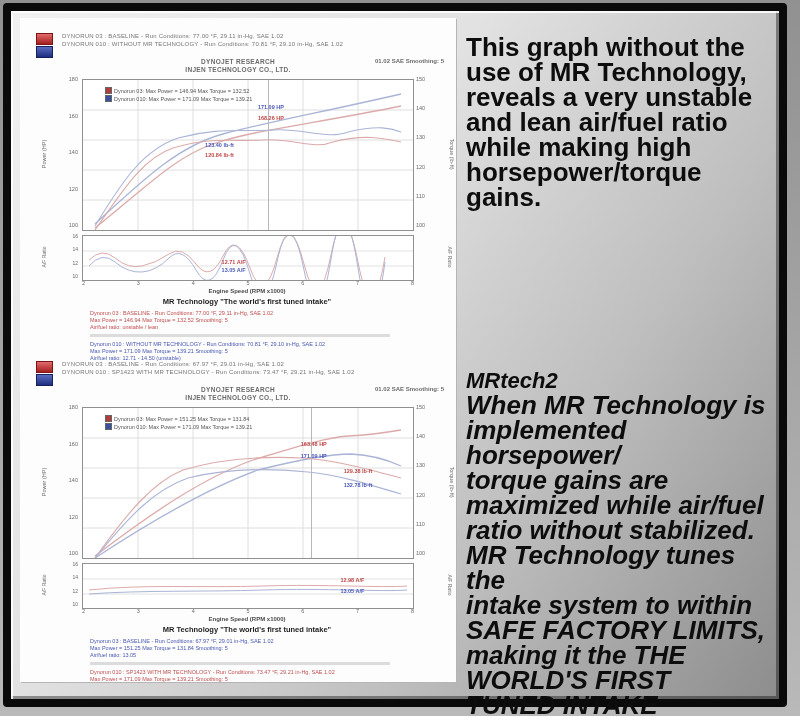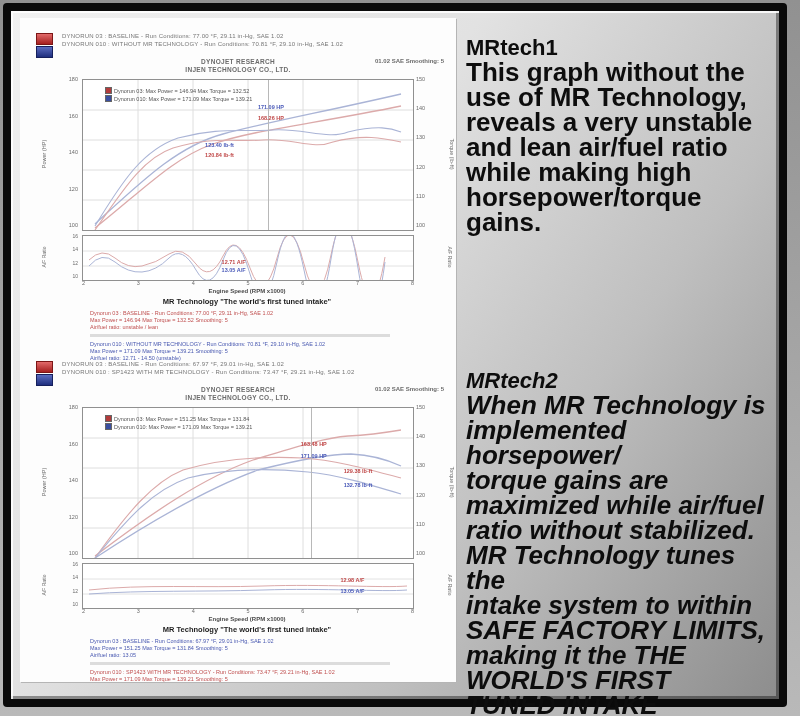--- a/index.html
+++ b/index.html
@@ -336,21 +336,20 @@
       <div class="fdivider"></div>
       <div class="fblock fb-red">
 
       <div>Dynorun 010 : SP1423 WITH MR TECHNOLOGY  -  Run Conditions: 73.47 °F, 29.21 in-Hg, SAE 1.02</div>
           <div>Max Power = 171.09   Max Torque = 139.21   Smoothing: 5</div>
         </div>
     </section>
   </div>
 
   <div class="cap cap1">
-    <div class="cap-title">MRtech1</div>
     <div class="cap-body">This graph without the
 use of MR Technology,
 reveals a very unstable
 and lean air/fuel ratio
 while making high
 horsepower/torque gains.</div>
   </div>
   <div class="cap cap2">
     <div class="cap-title">MRtech2</div>
     <div class="cap-body">When MR Technology is

